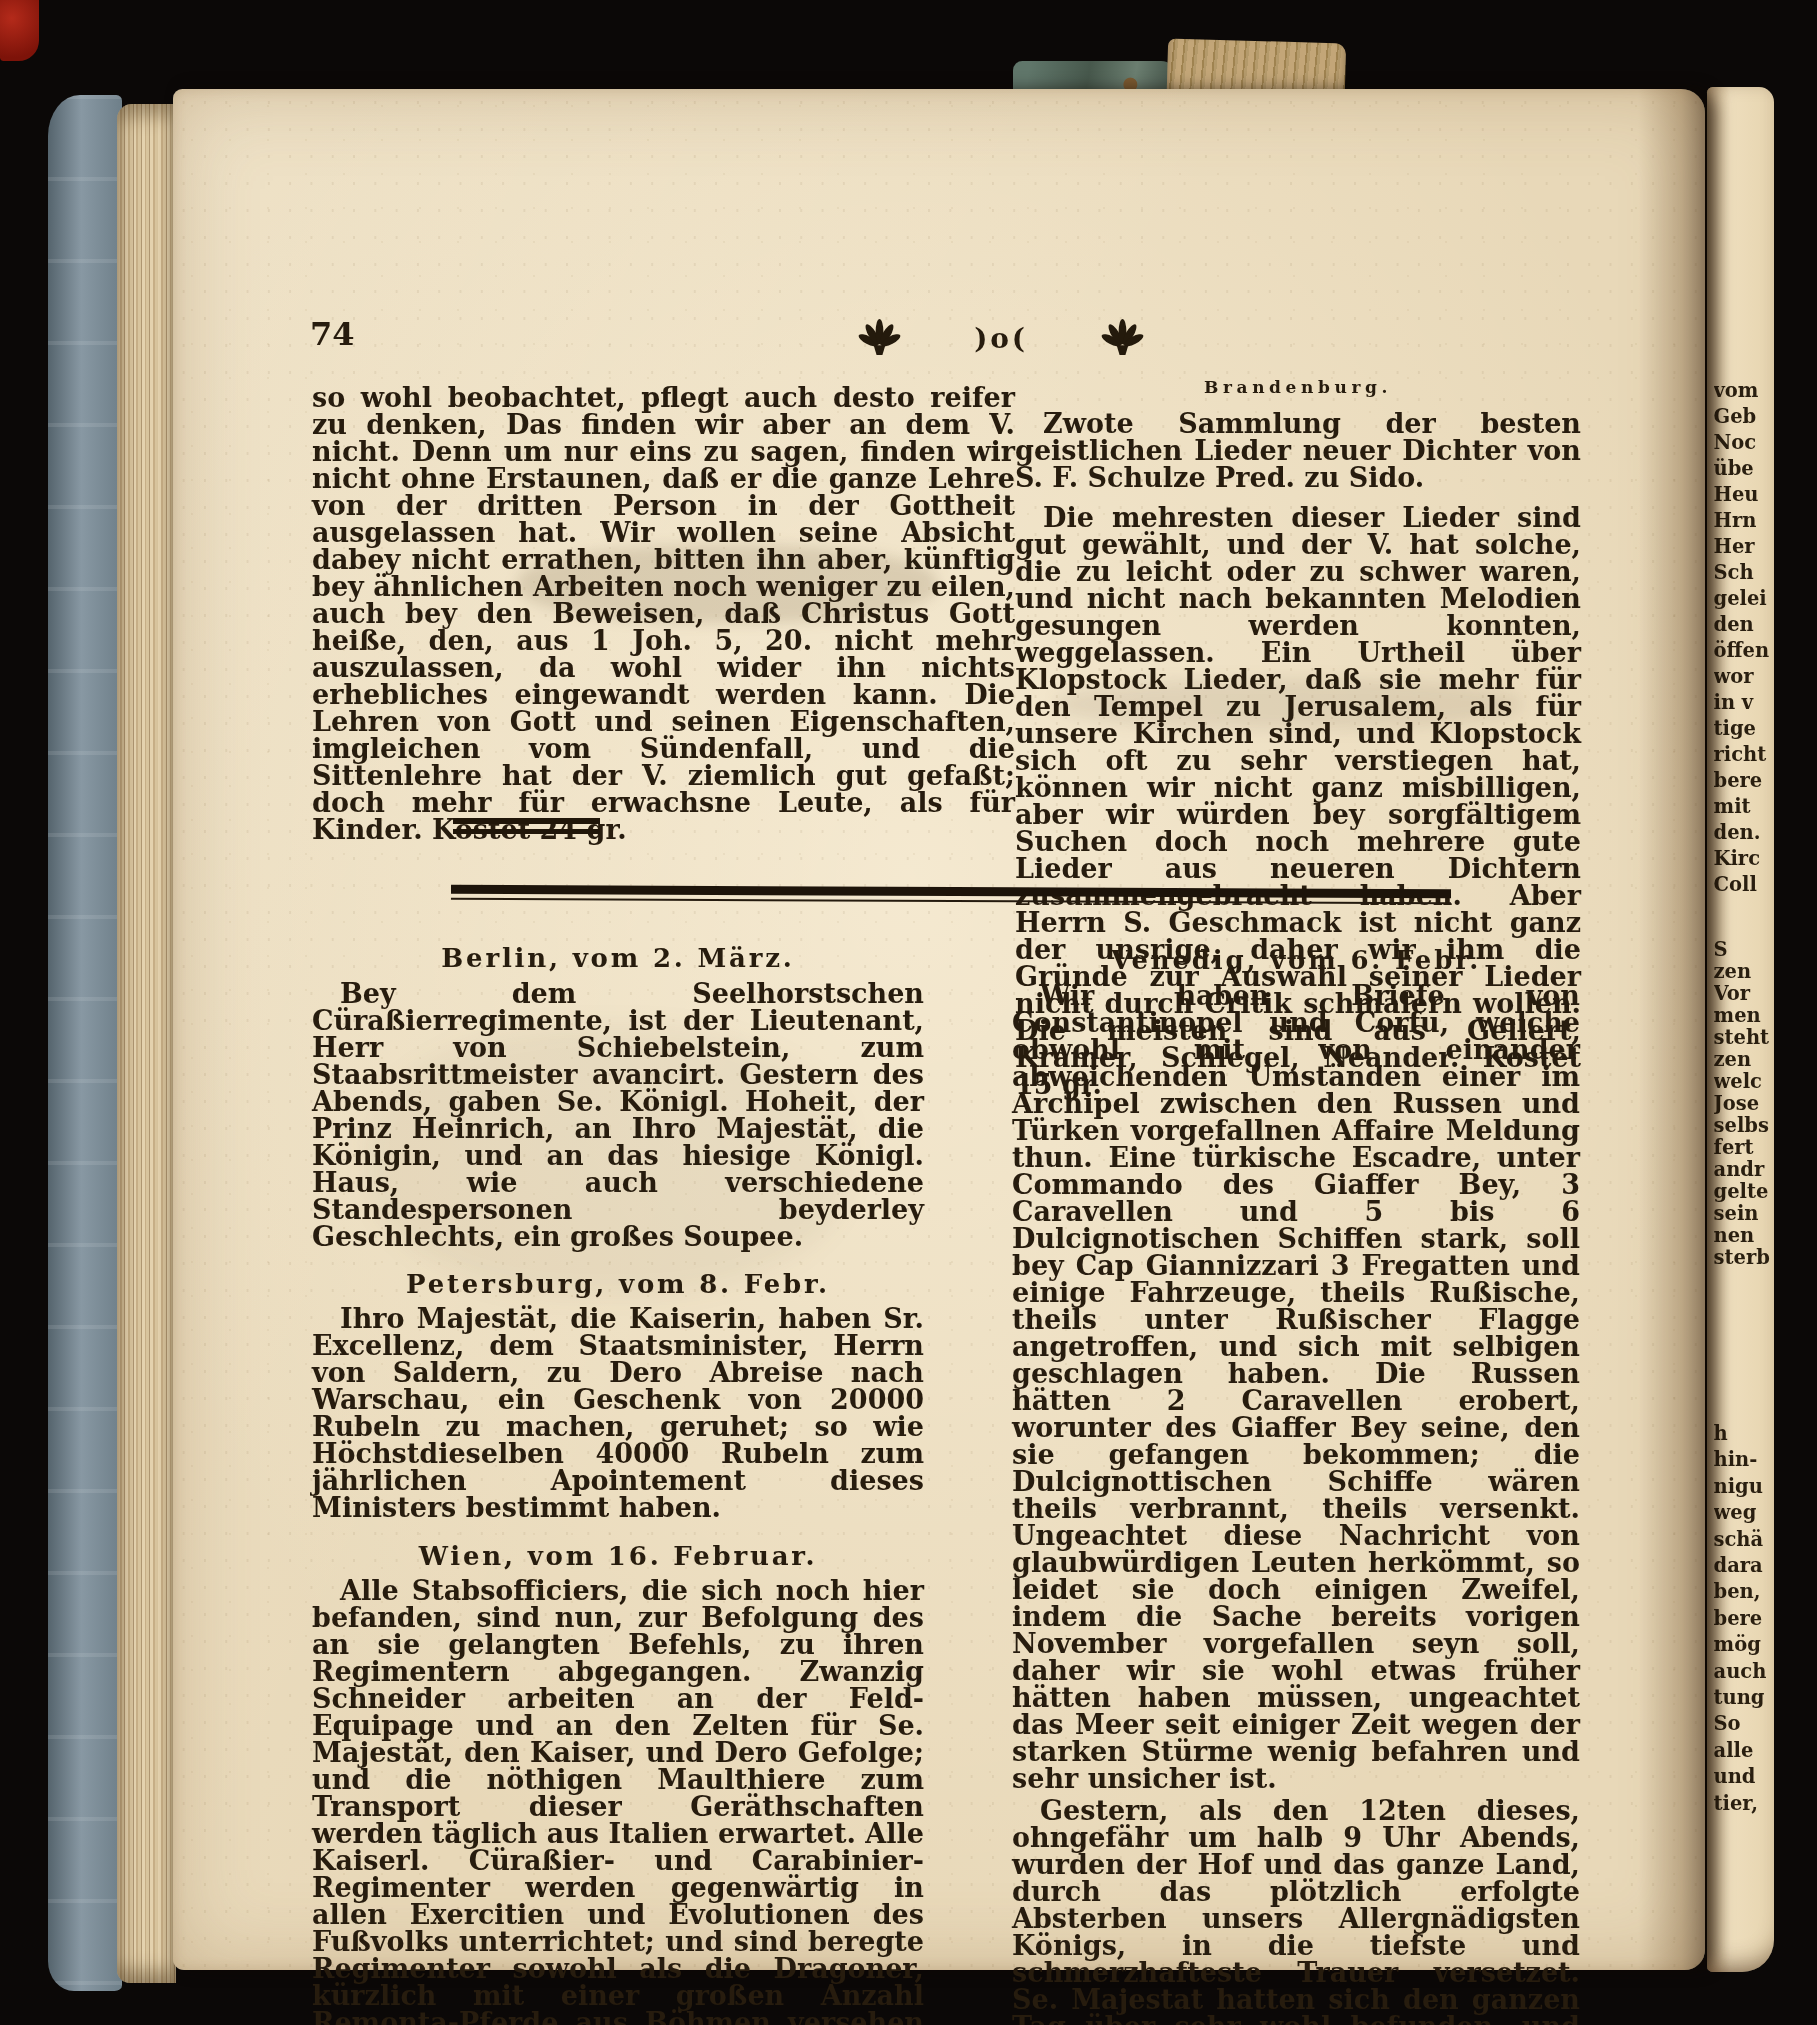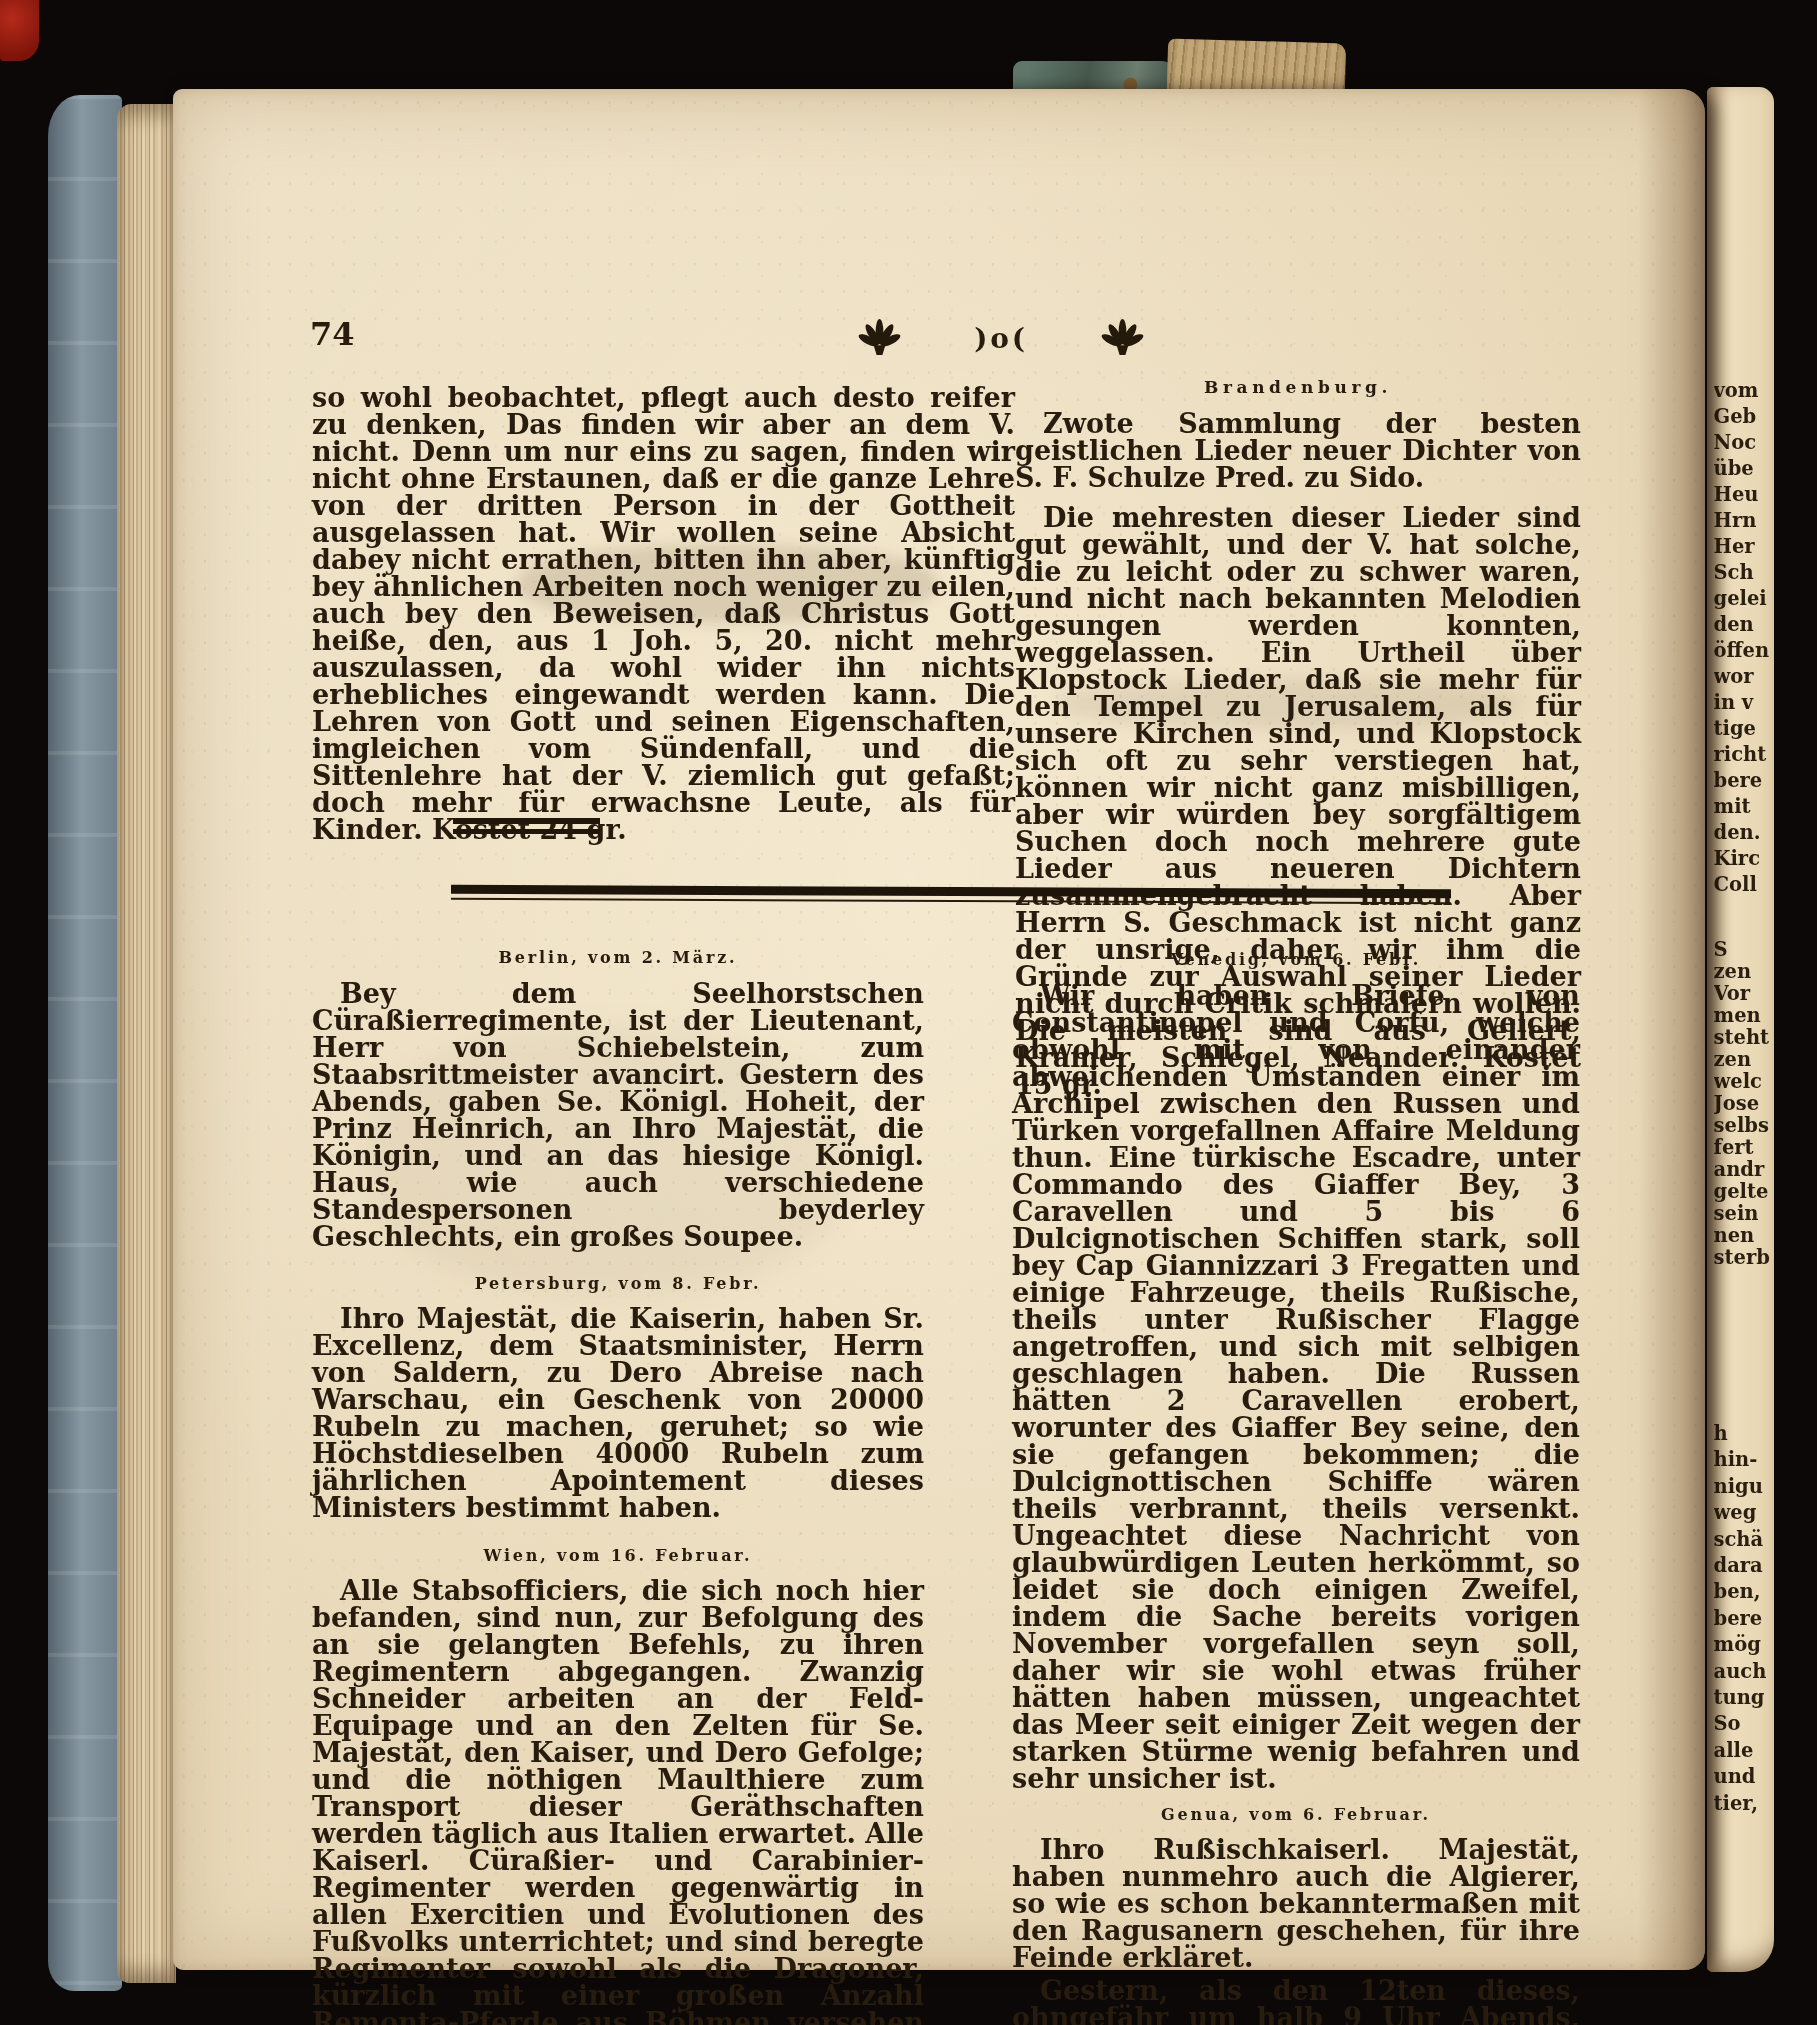--- a/index.html
+++ b/index.html
@@ -68,21 +68,21 @@
   .orn-center{font-size:28px;font-weight:bold;letter-spacing:2.8px;}
 
   .block{position:absolute;}
   .review-left{left:139px;top:295px;width:703px;}
   .brandenburg{left:842px;top:284px;width:566px;}
   .news-left{left:139px;top:846px;width:612px;}
   .news-right{left:839px;top:848px;width:568px;}
 
   .section-body{font-weight:bold;font-size:27px;line-height:27px;text-align:justify;}
   .indent{text-indent:28px;}
-  .news-heading{text-align:center;font-weight:bold;font-size:16px;letter-spacing:2.8px;
+  .news-heading{text-align:center;font-weight:bold;font-size:26px;letter-spacing:2.8px;
     line-height:28px;margin:9.3px 0 7.4px;}
   .main-heading{font-size:17px;letter-spacing:4.6px;margin:0 0 9.3px;}
   .subtitle{margin-bottom:13px;}
   .news-section{margin-bottom:20.4px;}
   .news-right .news-section{margin-bottom:5.6px;}
   .catchword{text-align:right;font-weight:bold;font-size:21.3px;line-height:28px;padding-right:3.7px;}
 
   .small-divider{position:absolute;left:280px;top:729px;width:147px;height:4.6px;
     border-top:6.5px solid #201609;border-bottom:5.6px solid #201609;}
   .big-rule{position:absolute;left:278px;top:798px;width:1000px;height:3.7px;
@@ -210,24 +210,20 @@
         <div class="section-body indent">Alle Stabsofficiers, die sich noch hier befanden, sind nun, zur Befolgung des an sie gelangten Befehls, zu ihren Regimentern abgegangen. Zwanzig Schneider arbeiten an der Feld-Equipage und an den Zelten für Se. Majestät, den Kaiser, und Dero Gefolge; und die nöthigen Maulthiere zum Transport dieser Geräthschaften werden täglich aus Italien erwartet. Alle Kaiserl. Cüraßier- und Carabinier-Regimenter werden gegenwärtig in allen Exercitien und Evolutionen des Fußvolks unterrichtet; und sind beregte Regimenter sowohl als die Dragoner, kürzlich mit einer großen Anzahl Remonta-Pferde aus Böhmen versehen worden. Es sind auch seit kurzem, wie man von Brünn, in Mähren vernimmt, von dem dortigen Schlosse Spielberg viele Rüstwagen abgeführet worden.</div>
       </div>
     </div>
 
     <div class="block news-right">
       <div class="news-section">
         <div class="news-heading">Venedig, vom 6. Febr.</div>
         <div class="section-body indent">Wir haben Briefe von Constantinopel und Corfu, welche obwohl mit von einander abweichenden Umständen einer im Archipel zwischen den Russen und Türken vorgefallnen Affaire Meldung thun. Eine türkische Escadre, unter Commando des Giaffer Bey, 3 Caravellen und 5 bis 6 Dulcignotischen Schiffen stark, soll bey Cap Giannizzari 3 Fregatten und einige Fahrzeuge, theils Rußische, theils unter Rußischer Flagge angetroffen, und sich mit selbigen geschlagen haben. Die Russen hätten 2 Caravellen erobert, worunter des Giaffer Bey seine, den sie gefangen bekommen; die Dulcignottischen Schiffe wären theils verbrannt, theils versenkt. Ungeachtet diese Nachricht von glaubwürdigen Leuten herkömmt, so leidet sie doch einigen Zweifel, indem die Sache bereits vorigen November vorgefallen seyn soll, daher wir sie wohl etwas früher hätten haben müssen, ungeachtet das Meer seit einiger Zeit wegen der starken Stürme wenig befahren und sehr unsicher ist.</div>
       </div>
       <div class="news-section">
-        <div class="news-heading">Genua, vom 6. Februar.</div>
-        <div class="section-body indent">Ihro Rußischkaiserl. Majestät, haben nunmehro auch die Algierer, so wie es schon bekanntermaßen mit den Ragusanern geschehen, für ihre Feinde erkläret.</div>
-      </div>
-      <div class="news-section">
         <div class="section-body indent">Gestern, als den 12ten dieses, ohngefähr um halb 9 Uhr Abends, wurden der Hof und das ganze Land, durch das plötzlich erfolgte Absterben unsers Allergnädigsten Königs, in die tiefste und schmerzhafteste Trauer versetzet. Se. Majestat hatten sich den ganzen Tag über sehr wohl befunden, und besonders aufgeräumt zu seyn geschienen, wurden aber auf einmal als wie</div>
         <div class="catchword">vom</div>
       </div>
     </div>
 
     <div class="edge-shade-right"></div>
   </div>
 
 </div>
 

